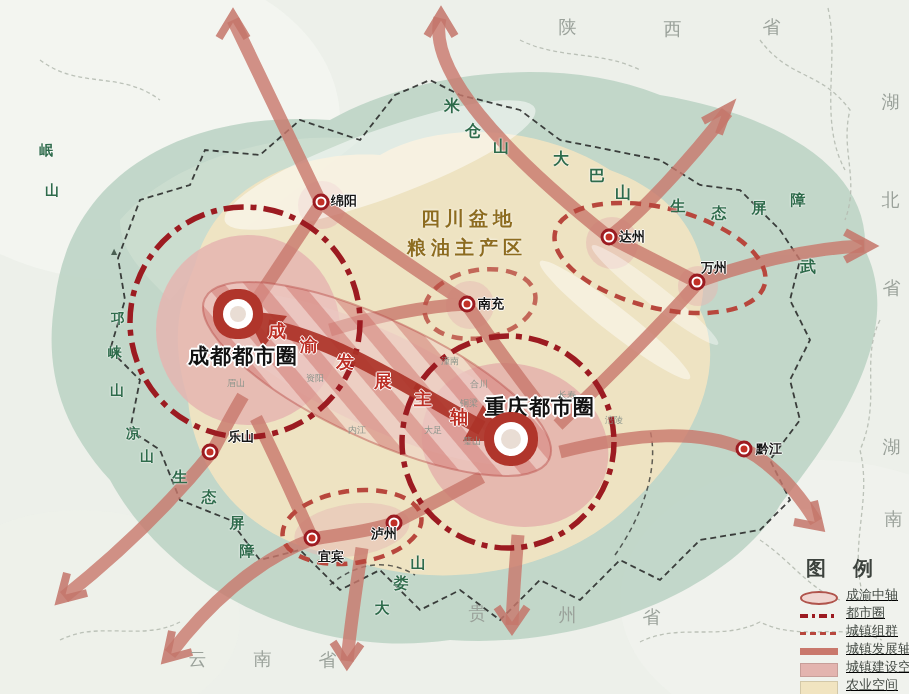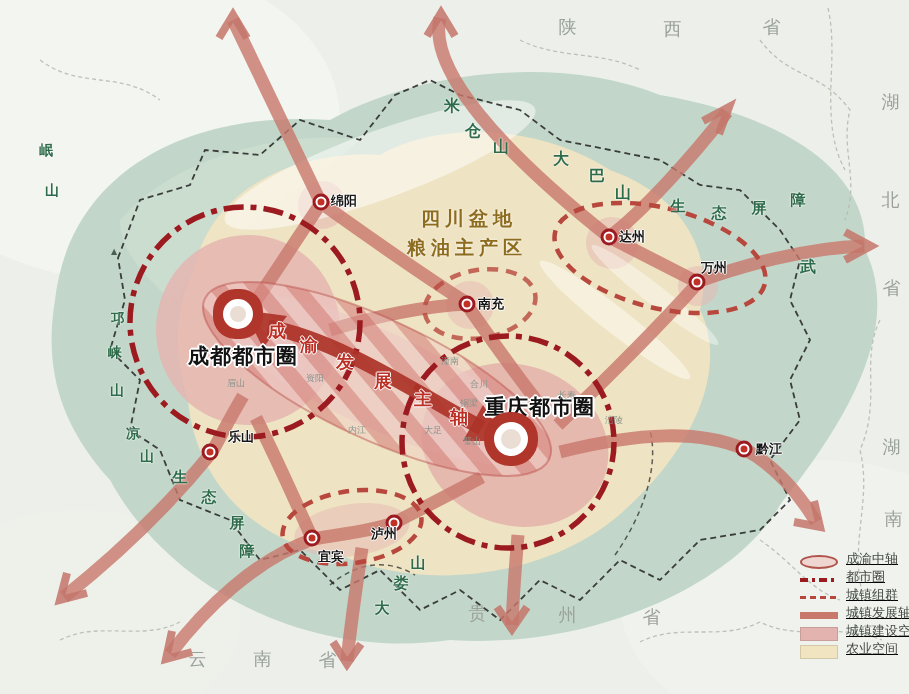--- a/index.html
+++ b/index.html
@@ -243,20 +243,21 @@
       <div class="lbl tiny-label" style="left: 433px; top: 430px;">大足</div>
       <div class="lbl tiny-label" style="left: 472px; top: 441px;">璧山</div>
       <div class="lbl tiny-label" style="left: 567px; top: 395px;">长寿</div>
       <div class="lbl tiny-label" style="left: 614px; top: 420px;">涪陵</div>
       <div class="lbl core-dot" style="left: 238px; top: 314px; height: 16px; width: 16px;"></div>
       <div class="lbl core-dot" style="left: 511px; top: 439px; height: 20px; width: 20px;"></div>
       <div class="lbl peak-icon" style="left: 114px; top: 252px;">▲</div>
     </div>
 
   <div id="legend">
+    <div id="legend-title">图 例</div>
     <div id="legend-rows">
         <div class="lg-row">
           <div class="sym sym-axis">
             <i></i>
           </div>
           <span class="lg-label">成渝中轴</span>
         </div>
         <div class="lg-row">
           <div class="sym sym-dashdot">
             <i></i>

